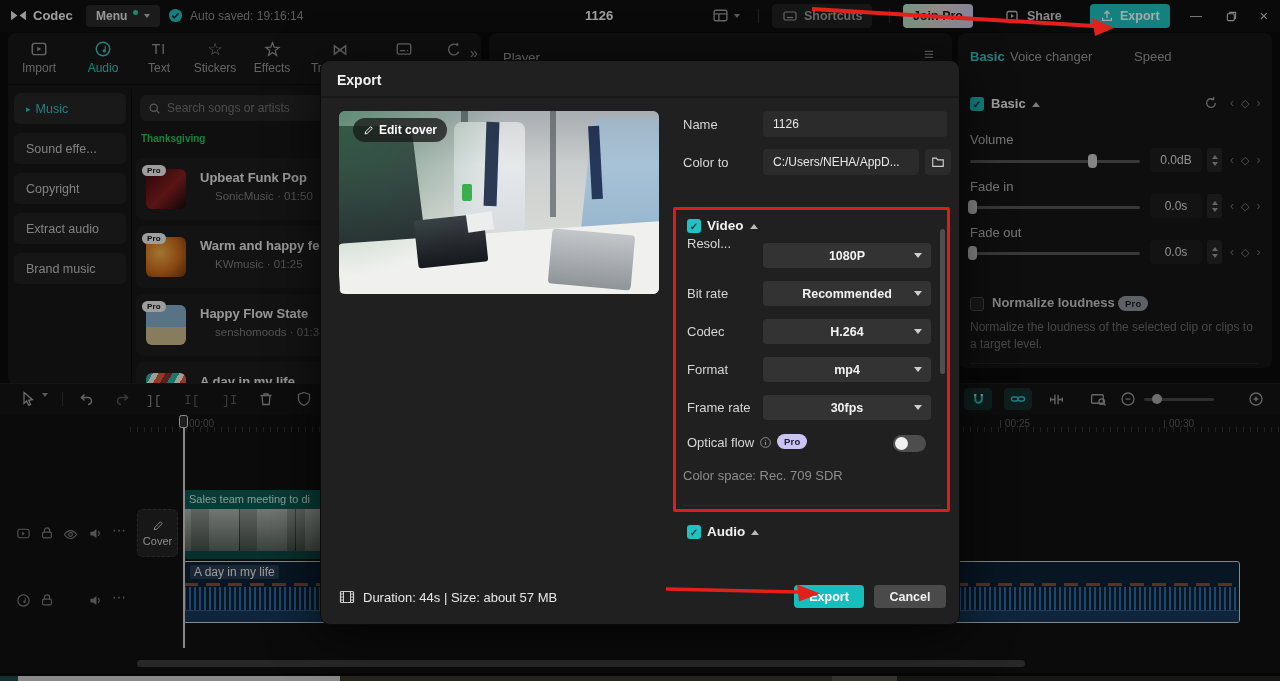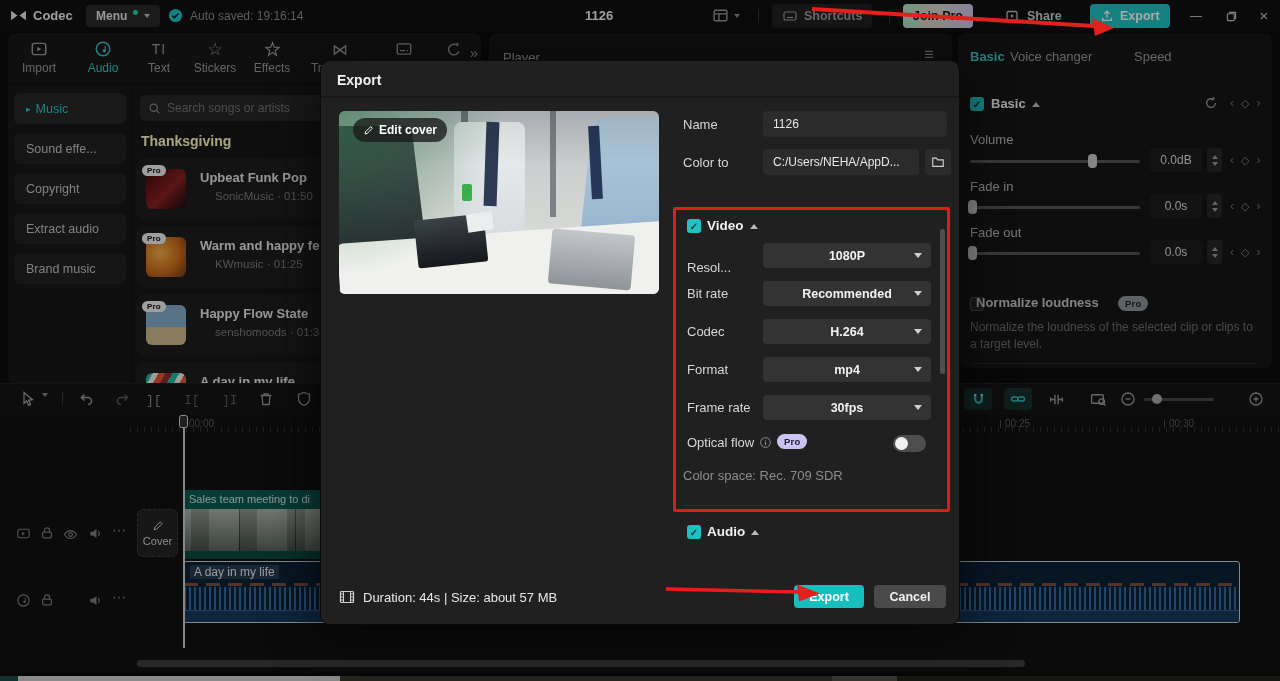--- a/index.html
+++ b/index.html
@@ -220,21 +220,21 @@
       </div>
 
     <div class="abs flex" style="left:132px; top:62px; width:334px; height:26px; background:#262626; border-radius:6px; padding:0 8px; gap:6px;">
       <svg width="13" height="13" viewBox="0 0 16 16">
           <circle cx="7" cy="7" r="4.5" fill="none" stroke="#8a8a8a" stroke-width="1.5"></circle>
           <path d="M10.5 10.5L14 14" stroke="#8a8a8a" stroke-width="1.5"></path>
         </svg>
       <input style="background: transparent; border: none; outline: none; color: rgb(189, 189, 189); font-size: 12px; width: 280px; font-family: inherit;" placeholder="Search songs or artists">
     </div>
 
-    <div class="abs" style="left:133px; top:100px; color:#fef9c3; font-size:14px; font-weight:600;">Thanksgiving</div>
+    <div class="abs" style="left:133px; top:100px; color:#22c55e; font-size:10px; font-weight:600;">Thanksgiving</div>
 
     <div class="song" style="top:125px;">
       <div class="cover" style="background:linear-gradient(135deg,#40090e,#8a2020 55%,#160a0c);"></div>
       <span class="pro-mini">Pro</span>
       <div class="song-title">Upbeat Funk Pop</div>
       <div class="song-meta">SonicMusic · 01:50</div>
     </div>
     <div class="song" style="top:193px;">
       <div class="cover" style="background:radial-gradient(circle at 35% 40%, #f7b14a, #cf6d1c 55%, #6e3710);"></div>
       <span class="pro-mini">Pro</span>
@@ -320,21 +320,21 @@
         <span class="tri-up"></span>
         <span class="tri-down"></span>
       </div>
     <div class="kf" style="left:272px; top:212px;">
         <span>‹</span>
         <span class="d">◇</span>
         <span>›</span>
       </div>
 
     <div class="cb off" style="left:12px; top:264px;"></div>
-    <div class="abs" style="left:18px; top:262px; color:#c6c6c6; font-weight:bold; font-size:13px;">Normalize loudness</div>
+    <div class="abs" style="left:34px; top:262px; color:#c6c6c6; font-weight:bold; font-size:13px;">Normalize loudness</div>
     <span class="pro-pill" style="left:160px; top:263px; background:#8f949a; color:#1d1d1d;">Pro</span>
     <div class="abs" style="left:12px; top:286px; width:288px; color:#6e6e6e; font-size:12px; line-height:1.45;">Normalize the loudness of the selected clip or clips to a target level.</div>
     <div class="abs" style="left:12px; top:330px; width:288px; height:1px; background:#262626;"></div>
   </div>
 
   <div class="abs" style="left:0; top:383px; width:1280px; height:32px; background:#141414; border-top:1px solid #1f1f1f;"></div>
   <div class="tool-ic" style="left:20px;">
       <svg width="16" height="16" viewBox="0 0 16 16">
         <path d="M4 1.5l8.5 7.2-4 .6 2.1 4.2-1.8.9-2.2-4.3L4 12.5V1.5z" fill="none" stroke="#aaa" stroke-width="1.2"></path>
       </svg>
@@ -532,21 +532,21 @@
           <path d="M2 3.5h4.2L7.6 5.5H14v7.5H2v-9.5z" fill="none" stroke="#cfcfcf" stroke-width="1.3"></path>
         </svg>
     </div>
 
     <div class="cb" style="left:366px; top:158px;">
         <span>✓</span>
       </div>
     <div class="abs" style="left:386px; top:157px; color:#f0f0f0; font-size:13.5px; font-weight:bold;">Video</div>
     <span class="caret-up-sm" style="left:429px; top:163px;"></span>
 
-    <div class="dlg-label" style="left:366px; top:199px;">Resol...</div>
+    <div class="dlg-label" style="left:366px; top:175px;">Resol...</div>
     <div class="dd" style="left:442px; top:182px;">
         <span>1080P</span>
         <span class="dd-caret"></span>
       </div>
 
     <div class="dlg-label" style="left:366px; top:225px;">Bit rate</div>
     <div class="dd" style="left:442px; top:220px;">
         <span>Recommended</span>
         <span class="dd-caret"></span>
       </div>

